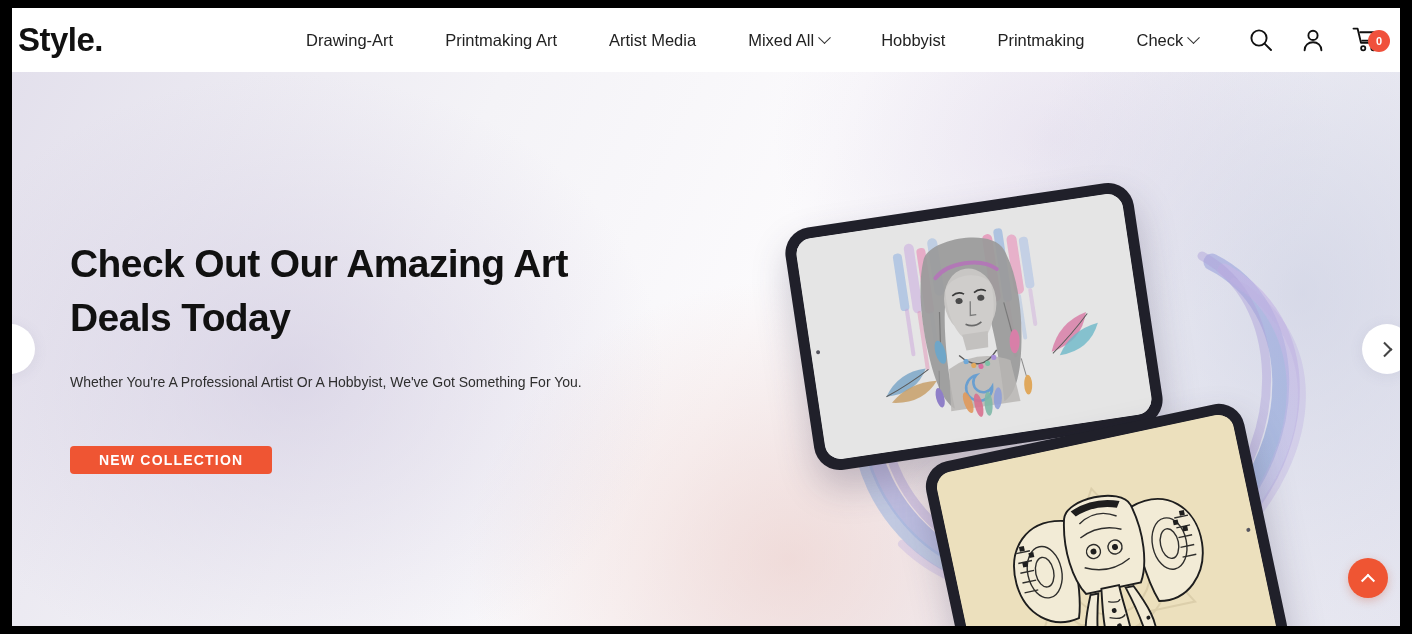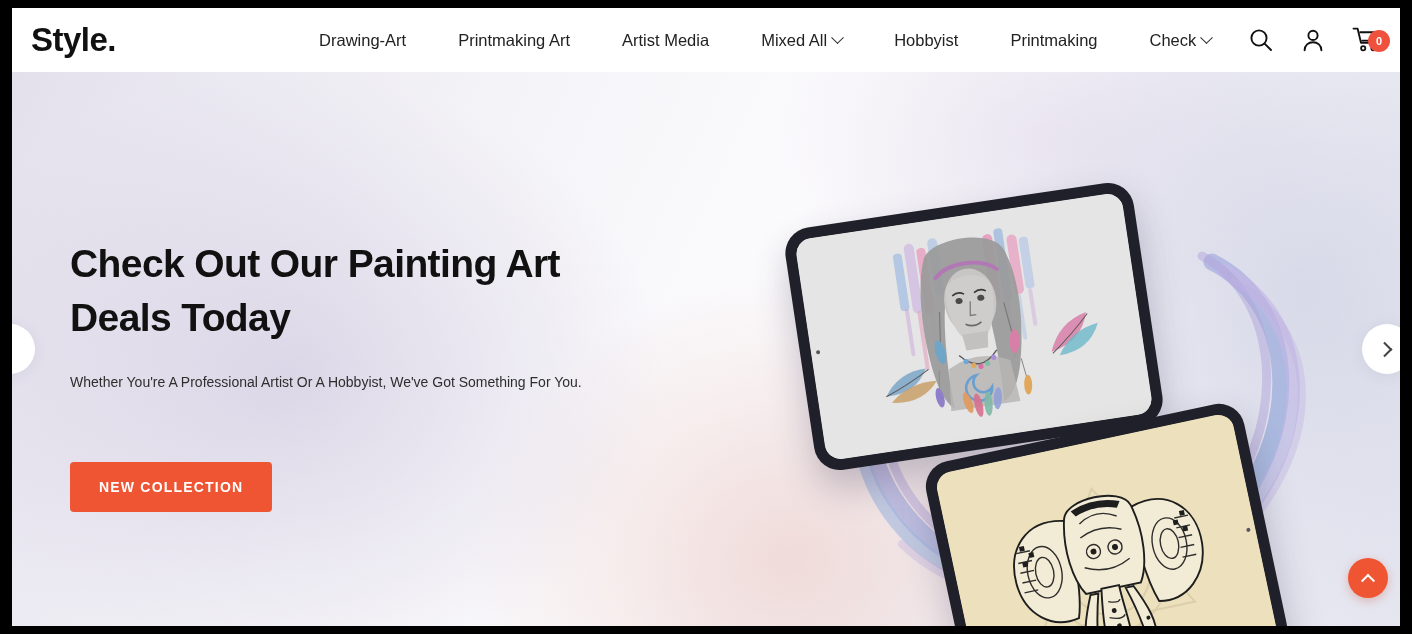--- a/index.html
+++ b/index.html
@@ -19,21 +19,21 @@
 
   
   .header {
     position: absolute; left: 0; top: 0;
     width: 1388px; height: 64px;
     background: #ffffff;
     display: flex; align-items: center;
     z-index: 40;
   }
   .logo {
-    margin-left: 19px;
+    margin-left: 6px;
     font-size: 33px;
     font-weight: 700;
     letter-spacing: -0.5px;
     color: #111111;
     font-family: "Liberation Sans", sans-serif;
     white-space: nowrap;
   }
   .nav {
     display: flex; align-items: center;
     margin-left: 183px;
@@ -126,27 +126,27 @@
   }
   .hero-sub {
     margin-top: 26px;
     font-size: 14px;
     line-height: 1.65;
     color: #2e2e2e;
     max-width: 590px;
   }
   .cta {
     display: inline-block;
-    margin-top: 68px;
+    margin-top: 52px;
     background: #ef5533;
     color: #ffffff;
     font-size: 14px;
     font-weight: 600;
     letter-spacing: 1.2px;
-    padding: 17px 29px;
+    padding: 6px 29px;
     border: none;
     border-radius: 4px;
     cursor: pointer;
     font-family: "Liberation Sans", sans-serif;
   }
 
   
   .art {
     position: absolute;
     left: 770px; top: 20px;
@@ -417,21 +417,21 @@
               <circle cx="180" cy="184" r="2"></circle>
               <path d="M126 64 q25 -10 50 0 l-4 6 q-21 -8 -42 0Z"></path>
             </g>
           </svg>
           <span class="cam cam-b"></span>
         </div>
       </div>
     </div>
 
     <div class="hero-copy">
-      <h1 class="hero-title">Check Out Our Painting Art Deals Today</h1>
+      <h1 class="hero-title">Check Out Our Amazing Art Deals Today</h1>
       <p class="hero-sub">Whether You're A Professional Artist Or A Hobbyist, We've Got Something For You.</p>
       <button class="cta">NEW COLLECTION</button>
     </div>
 
     <div class="arrow arrow-prev">
       <span class="arrow-gl"></span>
     </div>
     <div class="arrow arrow-next">
       <span class="arrow-gl"></span>
     </div>

